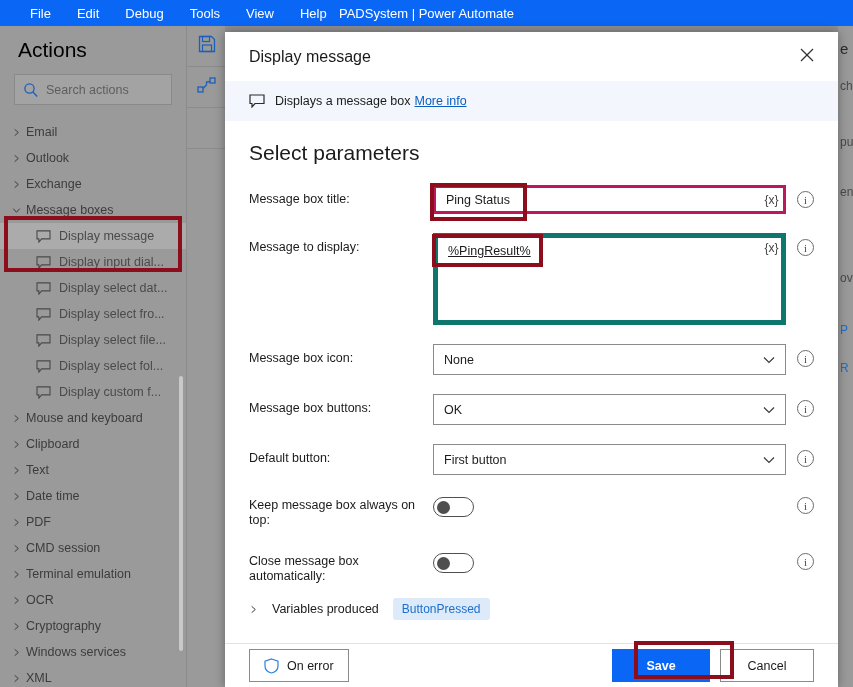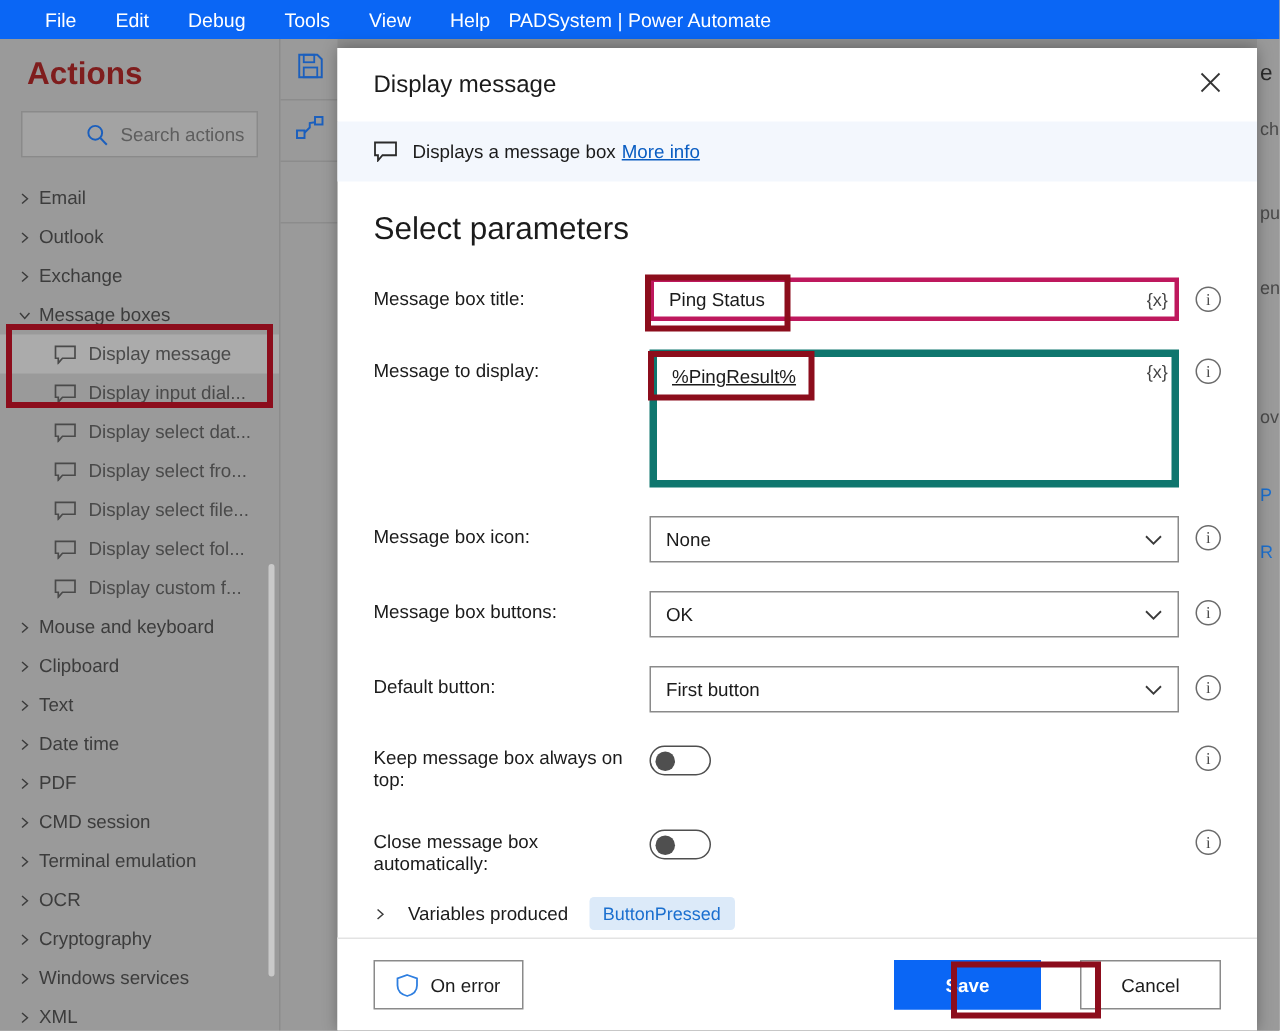--- a/index.html
+++ b/index.html
@@ -24,25 +24,25 @@
     position: absolute; left: 0; right: 0; text-align: center;
     font-size: 13px; color: #fff; pointer-events: none;
   }
 
   
   .sidebar {
     position: absolute; left: 0; top: 26px; width: 186px; height: 661px;
     background: #9a9a9a; overflow: hidden;
   }
   .sidebar-title {
-    font-size: 21px; color: #7f1d1d; padding: 12px 0 10px 18px; font-weight: 700;
+    font-size: 21px; color: #000000; padding: 12px 0 10px 18px; font-weight: 400;
   }
   .search-box {
     margin: 2px 14px 0 14px; height: 31px; background: #a3a3a3;
-    border: 1px solid #8a8a8a; display: flex; align-items: center; padding: 0 8px; justify-content: flex-end;
+    border: 1px solid #8a8a8a; display: flex; align-items: center; padding: 0 8px;
   }
   .search-icon { width: 16px; height: 16px; margin-right: 7px; flex: none; }
   .search-ph { font-size: 12.5px; color: #5e5e5e; }
 
   .tree { margin-top: 14px; }
   .tree-row {
     display: flex; align-items: center; height: 26px;
     padding-left: 12px; font-size: 12.5px; color: #3c3c3c; position: relative;
   }
   .tree-row.child { padding-left: 36px; color: #4a4a4a; }
@@ -142,22 +142,22 @@
     border-radius: 50%; background: #4f4f4f;
   }
   .vars-row { display: flex; align-items: center; margin-top: 6px; }
   .vars-label { font-size: 12.5px; color: #1b1b1b; margin-left: 9px; }
   .var-chip {
     margin-left: 14px; background: #dceaf9; color: #1b6fcf;
     font-size: 12px; padding: 4px 9px; border-radius: 3px;
   }
 
   .dlg-foot {
-    height: 62px; flex: none; border-top: 1px solid #e3e3e3;
-    display: flex; align-items: center; padding: 6px 24px; background: #fff; gap: 16px;
+    height: 44px; flex: none; border-top: 1px solid #e3e3e3;
+    display: flex; align-items: center; padding: 6px 24px; background: #fff;
   }
   .btn {
     height: 33px; min-width: 88px; border: 1px solid #8a8a8a; background: #fff;
     font-size: 12.5px; color: #1b1b1b; display: flex; align-items: center;
     justify-content: center; cursor: pointer; padding: 0 14px;
   }
   .btn.primary { background: #0a66f5; border-color: #0a66f5; color: #fff; font-weight: bold; }
   .spacer { flex: 1; }
   .shield { width: 15px; height: 16px; margin-right: 8px; flex: none; }
 

